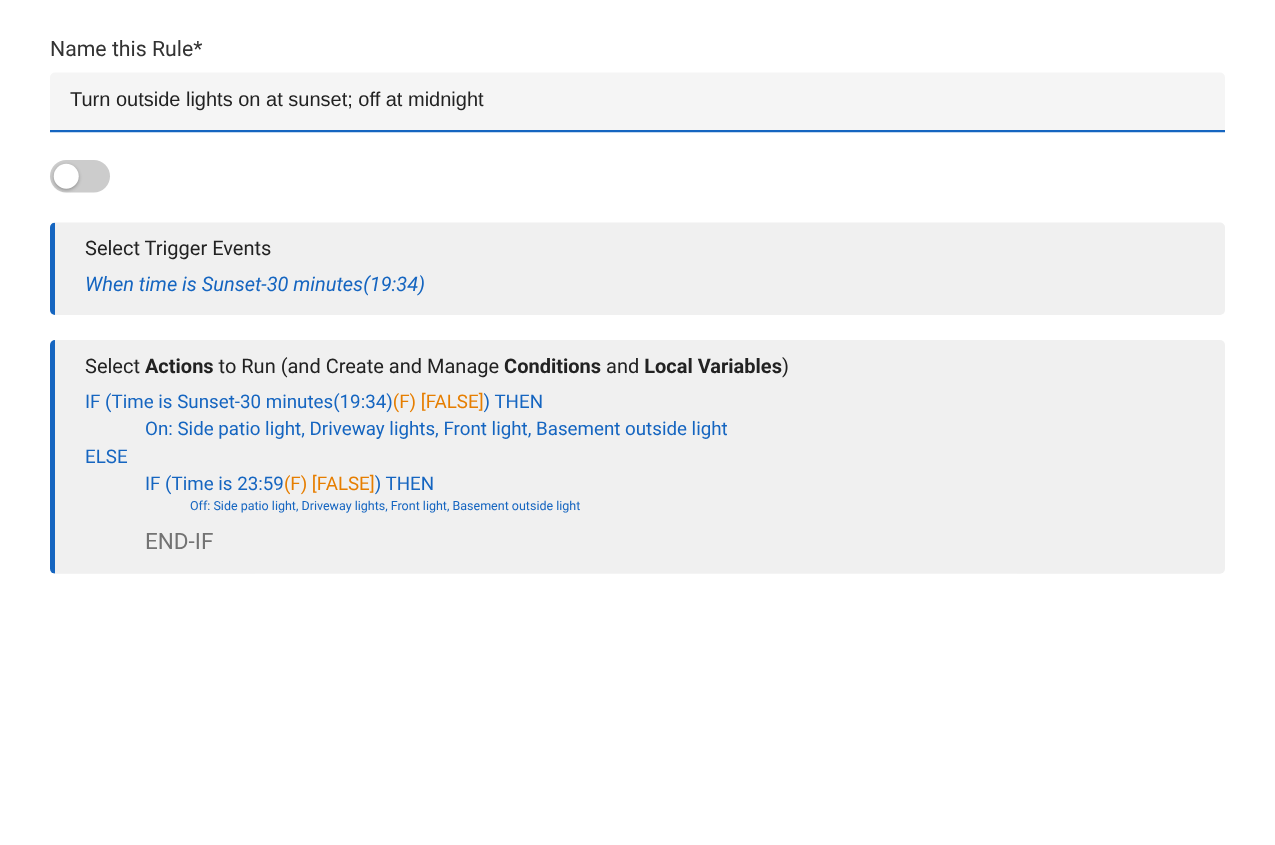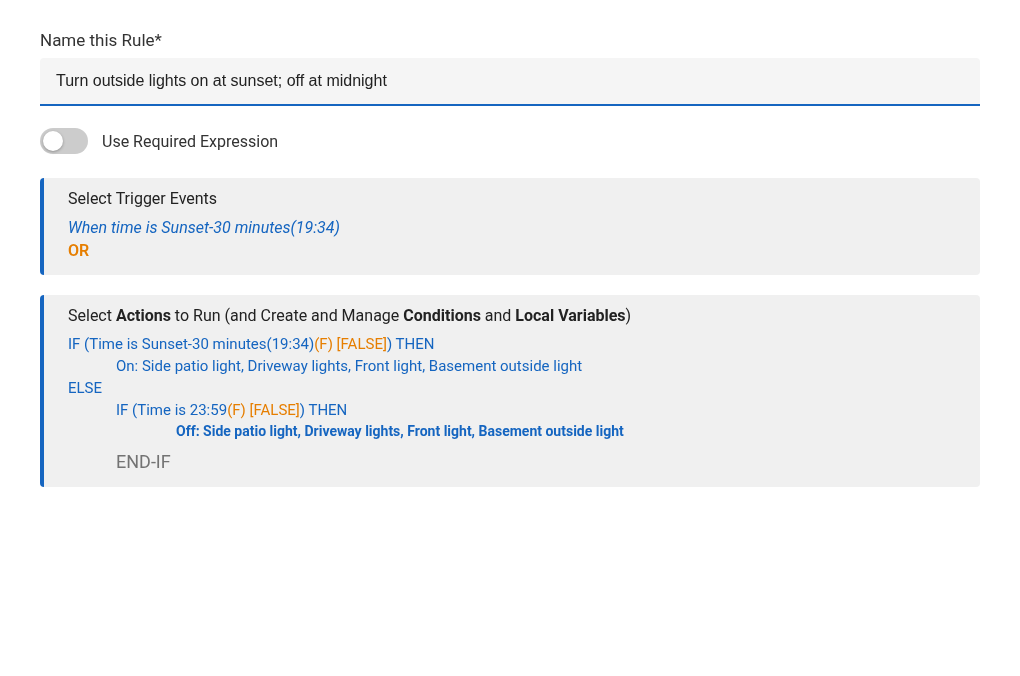--- a/index.html
+++ b/index.html
@@ -116,25 +116,24 @@
     }
 
     .actions-section .action-indent {
       font-size: 15px;
       color: #1565c0;
       margin-left: 48px;
       margin-bottom: 4px;
     }
 
     .actions-section .action-indent2 {
-      font-size: 14px;
-      color: #1565c0;
-      margin-left: 108px;
-      margin-bottom: 4px;
-      font-weight: bold;
+      font-size: 10px;
+      color: #1565c0;
+      margin-left: 84px;
+      margin-bottom: 4px;
     }
 
     .actions-section .action-else {
       font-size: 15px;
       color: #1565c0;
       margin-bottom: 4px;
     }
 
     .actions-section .action-endif {
       font-size: 18px;
@@ -154,28 +153,26 @@
   
   <div class="rule-name-label">Name this Rule*</div>
 
   <input type="text" class="rule-name-input" value="Turn outside lights on at sunset; off at midnight" placeholder="Turn outside lights on at sunset; off at midnight" style="">
 
   
   <div class="toggle-row">
     <div class="toggle-switch">
       <div class="toggle-knob"></div>
     </div>
-    <span class="toggle-label">Use Required Expression</span>
   </div>
 
   
   <div class="section-card">
     <div class="section-title">Select Trigger Events</div>
     <div class="trigger-line">When time is Sunset-30 minutes(19:34)</div>
-    <div class="trigger-or">OR</div>
   </div>
 
   
   <div class="section-card actions-section">
     <div class="section-title">
       <span>Select </span><strong>Actions</strong><span> to Run (and Create and Manage </span><strong>Conditions</strong><span> and </span><strong>Local Variables</strong><span>)</span>
     </div>
 
     <div class="action-if">
       <span>IF (Time is Sunset-30 minutes(19:34)</span><span class="orange-text">(F) [FALSE]</span><span>) THEN</span>

